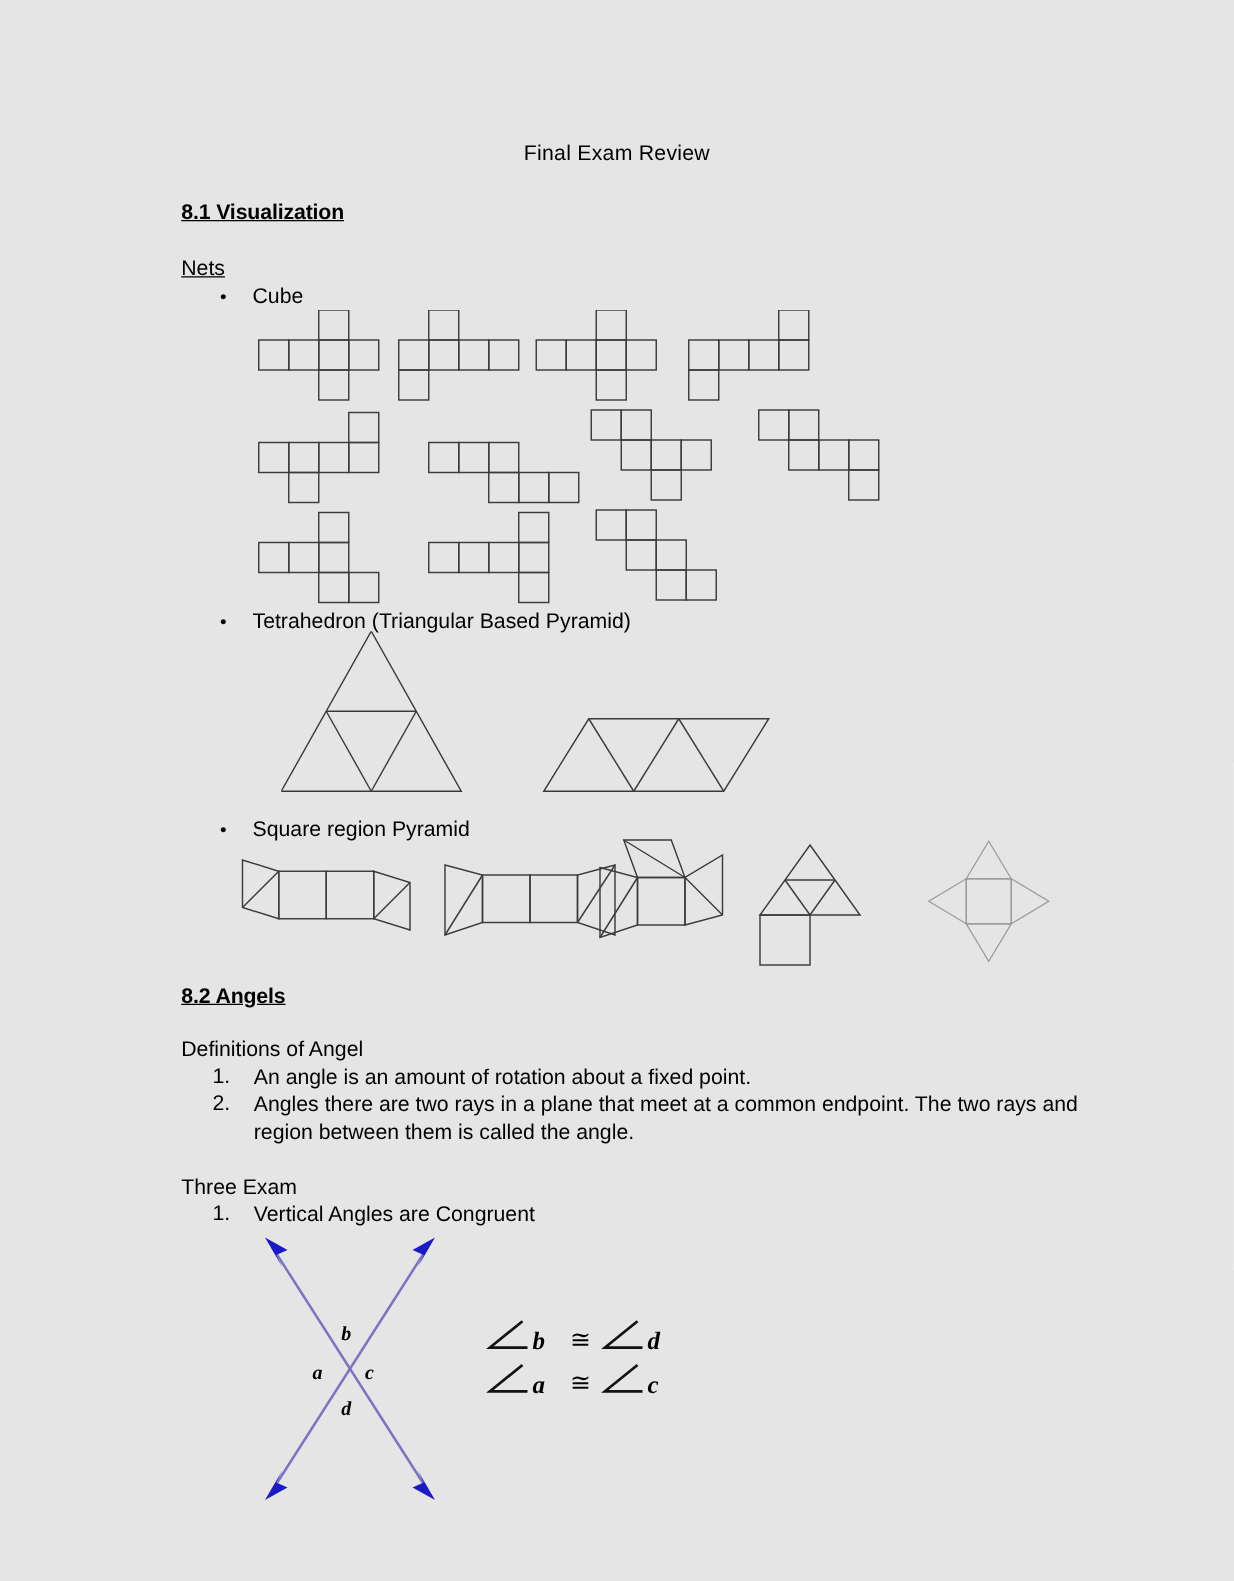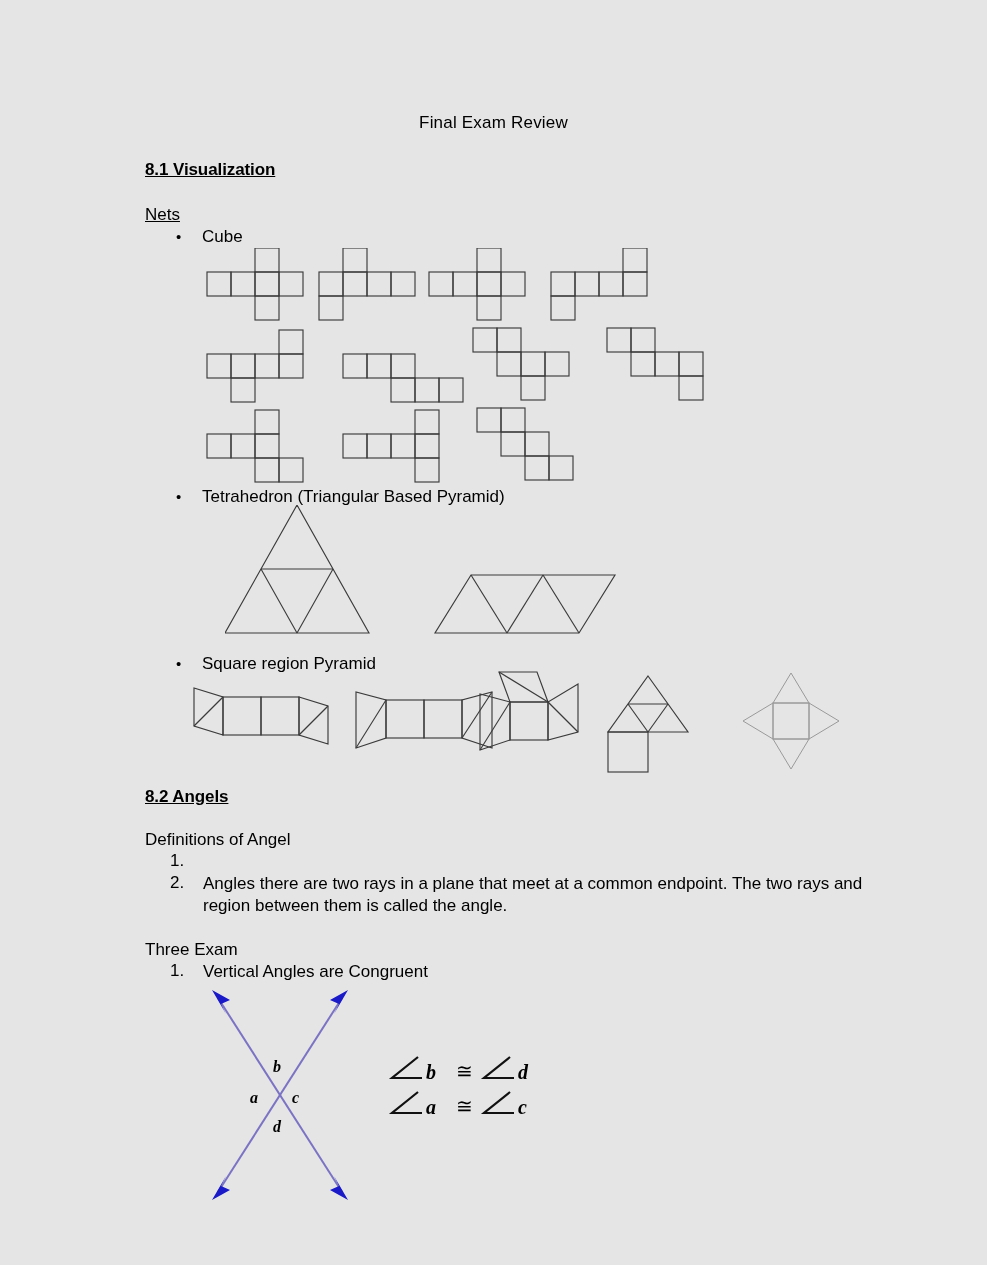--- a/index.html
+++ b/index.html
@@ -335,20 +335,21 @@
       </g>
     </svg>
   </div>
 
   <div class="heading" id="heading-82">8.2 Angels</div>
 
   <div class="plain" id="defs-label">Definitions of Angel</div>
 
   <div class="num-item" id="def-1">
     <span class="num">1.</span>
+    <span class="txt">An angle is an amount of rotation about a fixed point.</span>
   </div>
 
   <div class="num-item" id="def-2">
     <span class="num">2.</span>
     <span class="txt">Angles there are two rays in a plane that meet at a common endpoint. The two rays and region between them is called the angle.</span>
   </div>
 
   <div class="plain" id="facts-label">Three Exam</div>
 
   <div class="num-item" id="fact-1">

